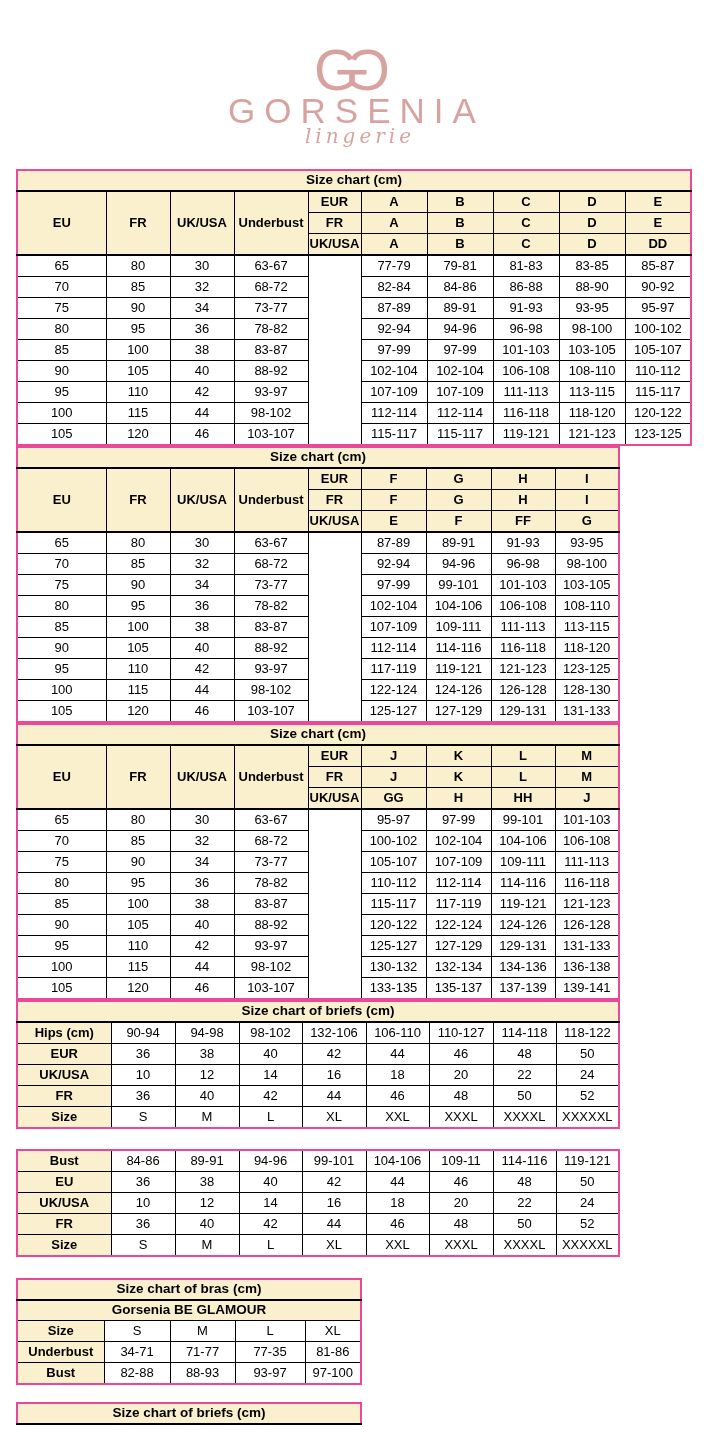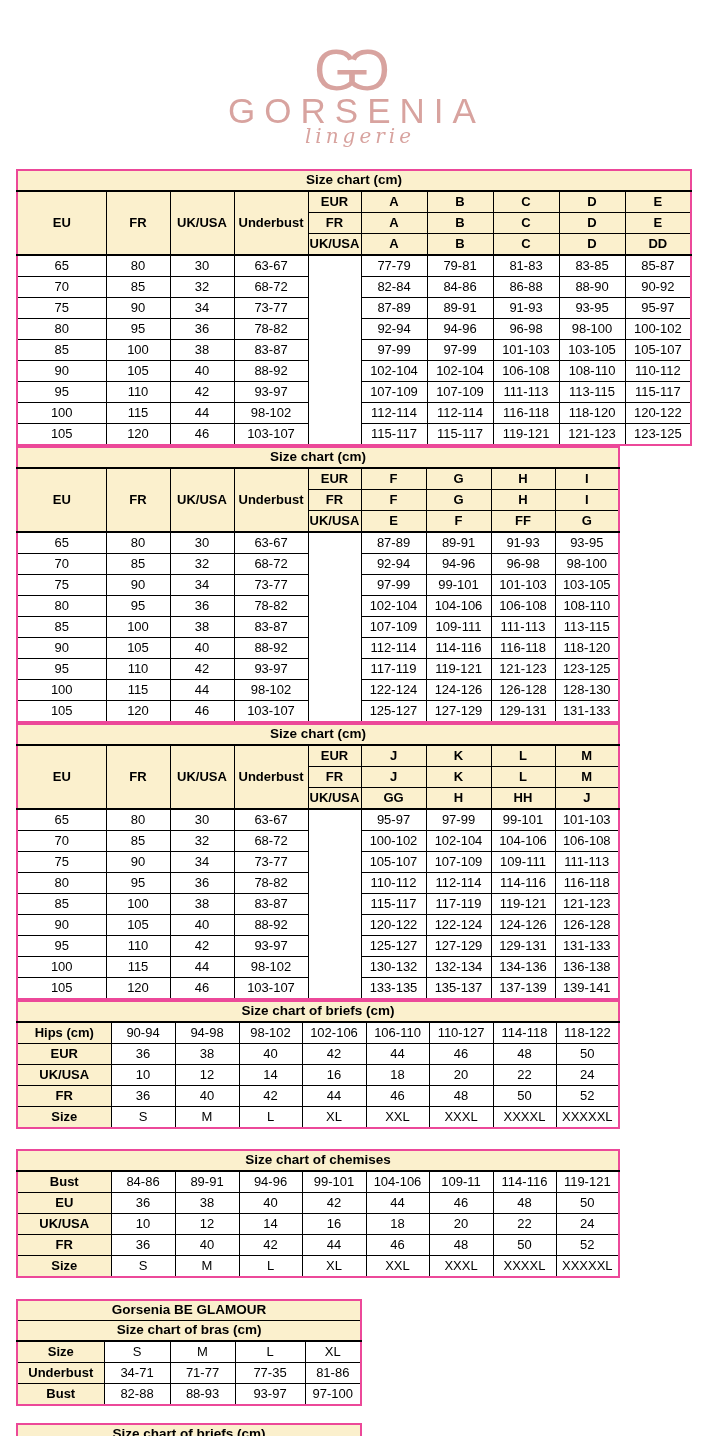--- a/index.html
+++ b/index.html
@@ -465,21 +465,21 @@
     </colgroup>
 <tbody>
       <tr class="title-row">
         <th colspan="9">Size chart of briefs (cm)</th>
       </tr>
       <tr>
         <th>Hips (cm)</th>
         <td>90-94</td>
         <td>94-98</td>
         <td>98-102</td>
-        <td>102-106</td>
+        <td>132-106</td>
         <td>106-110</td>
         <td>110-127</td>
         <td>114-118</td>
         <td>118-122</td>
       </tr>
       <tr>
         <th>EUR</th>
         <td>36</td>
         <td>38</td>
         <td>40</td>
@@ -531,23 +531,20 @@
       <col style="width:64px">
       <col style="width:64px">
       <col style="width:63px">
       <col style="width:64px">
       <col style="width:63px">
       <col style="width:64px">
       <col style="width:63px">
       <col style="width:63px">
     </colgroup>
 <tbody>
-      <tr class="title-row">
-        <th colspan="9">Size chart of chemises</th>
-      </tr>
       <tr>
         <th>Bust</th>
         <td>84-86</td>
         <td>89-91</td>
         <td>94-96</td>
         <td>99-101</td>
         <td>104-106</td>
         <td>109-11</td>
         <td>114-116</td>
         <td>119-121</td>
@@ -601,25 +598,25 @@
 
 <table id="glamour" class="gap22" style="width:344px;">
   <colgroup>
       <col style="width:87px">
       <col style="width:66px">
       <col style="width:65px">
       <col style="width:70px">
       <col style="width:56px">
     </colgroup>
 <tbody>
+      <tr class="title-row">
+        <th colspan="5">Size chart of bras (cm)</th>
+      </tr>
       <tr class="title-row thin">
         <th colspan="5">Gorsenia BE GLAMOUR</th>
-      </tr>
-      <tr class="title-row">
-        <th colspan="5">Size chart of bras (cm)</th>
       </tr>
       <tr>
         <th>Size</th>
         <td>S</td>
         <td>M</td>
         <td>L</td>
         <td>XL</td>
       </tr>
       <tr>
         <th>Underbust</th>

